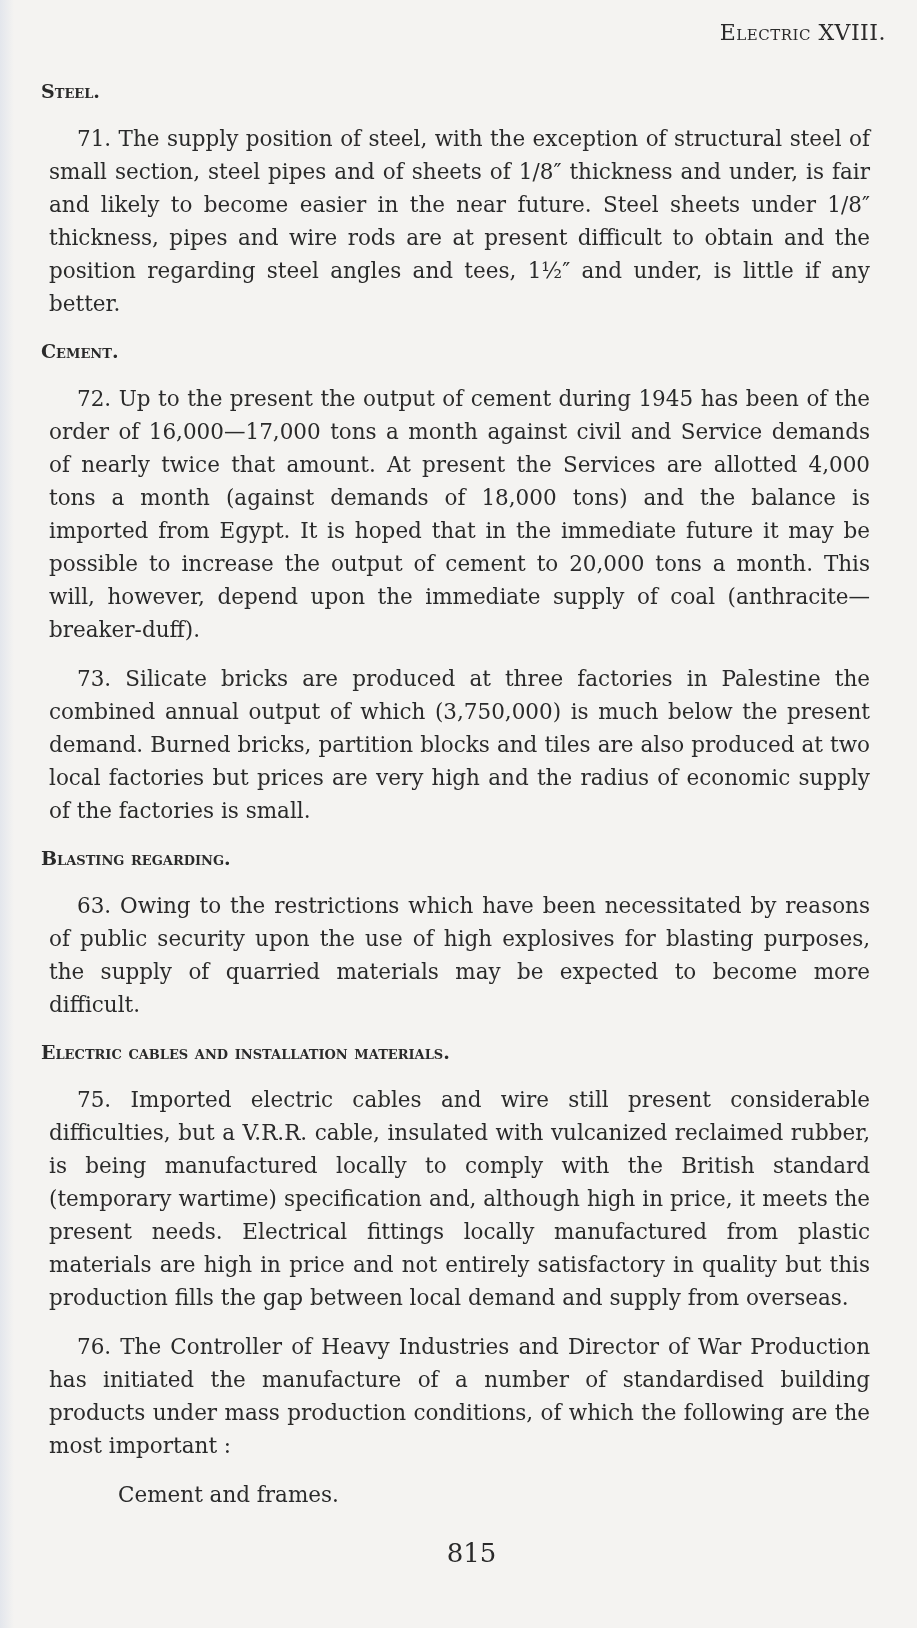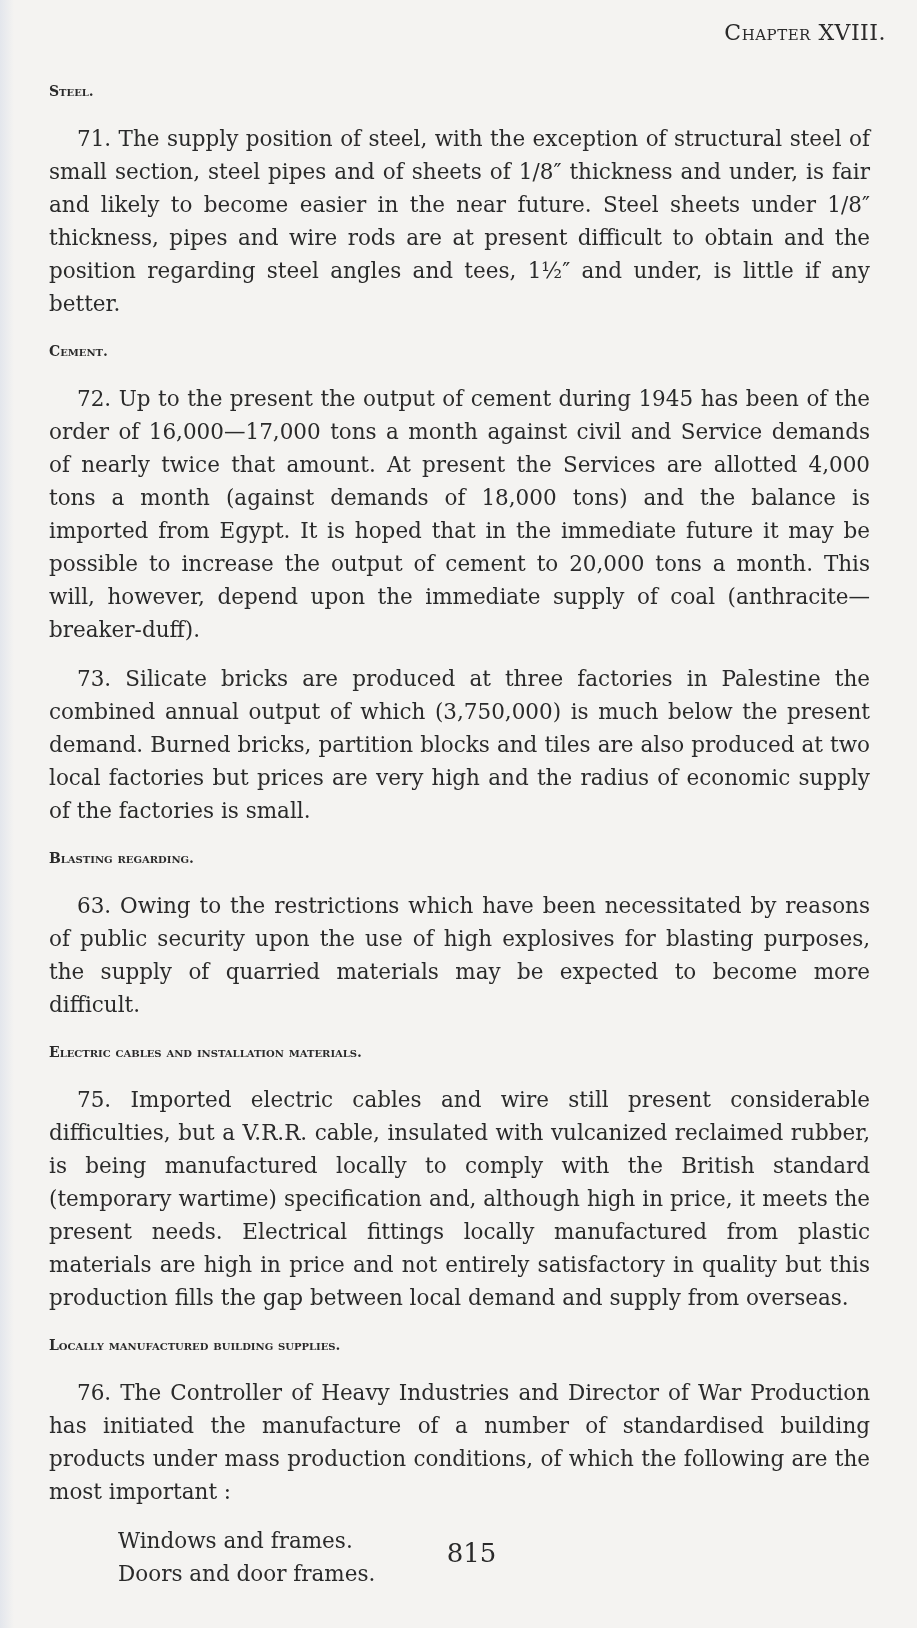--- a/index.html
+++ b/index.html
@@ -39,23 +39,23 @@
       position: absolute;
       top: 72px;
       left: 0;
       width: 853px;
       font-size: 21.5px;
       line-height: 33px;
       text-align: justify;
     }
     .section-heading {
       font-variant: small-caps;
-      font-size: 14px;
+      font-size: 19px;
       line-height: 30px;
-      margin: 4px 0 0 16px;
+      margin: 4px 0 0 8px;
       text-align: left;
     }
     .para {
       margin: 16px;
       text-indent: 28px;
       text-align: justify;
       text-align-last: left;
     }
     .list {
       margin: 4px 0 0 0;
@@ -75,21 +75,21 @@
       font-size: 26px;
       margin-left: 12px;
     }
   </style>
 </head>
 <body>
 
 <div class="page-edge"></div>
 
 <div class="page">
-  <div class="chapter-heading">Chapter XVIII.</div>
+  <div class="chapter-heading">Electric XVIII.</div>
 
   <div class="content">
     <section>
       <h3 class="section-heading">Steel.</h3>
       <p class="para">71. The supply position of steel, with the exception of structural steel of small section, steel pipes and of sheets of 1/8″ thickness and under, is fair and likely to become easier in the near future. Steel sheets under 1/8″ thickness, pipes and wire rods are at present difficult to obtain and the position regarding steel angles and tees, 1½″ and under, is little if any better.</p>
     </section>
 
     <section>
       <h3 class="section-heading">Cement.</h3>
       <p class="para">72. Up to the present the output of cement during 1945 has been of the order of 16,000—17,000 tons a month against civil and Service demands of nearly twice that amount. At present the Services are allotted 4,000 tons a month (against demands of 18,000 tons) and the balance is imported from Egypt. It is hoped that in the immediate future it may be possible to increase the output of cement to 20,000 tons a month. This will, however, depend upon the immediate supply of coal (anthracite—breaker-duff).</p>
@@ -103,23 +103,21 @@
       <h3 class="section-heading">Blasting regarding.</h3>
       <p class="para">63. Owing to the restrictions which have been necessitated by reasons of public security upon the use of high explosives for blasting purposes, the supply of quarried materials may be expected to become more difficult.</p>
     </section>
 
     <section>
       <h3 class="section-heading">Electric cables and installation materials.</h3>
       <p class="para">75. Imported electric cables and wire still present considerable difficulties, but a V.R.R. cable, insulated with vulcanized reclaimed rubber, is being manufactured locally to comply with the British standard (temporary wartime) specification and, although high in price, it meets the present needs. Electrical fittings locally manufactured from plastic materials are high in price and not entirely satisfactory in quality but this production fills the gap between local demand and supply from overseas.</p>
     </section>
 
     <section>
-      <h3 class="section-heading">Locally manufactured building supplies.</h3>
       <p class="para">76. The Controller of Heavy Industries and Director of War Production has initiated the manufacture of a number of standardised building products under mass production conditions, of which the following are the most important :</p>
       <ul class="list">
-        <li>Windows and frames.</li>
-        <li>Doors and door frames.</li>
+        <li>Cement and frames.</li>
       </ul>
     </section>
   </div>
 
   <div class="page-number">815</div>
 </div>
 
 </body></html>

